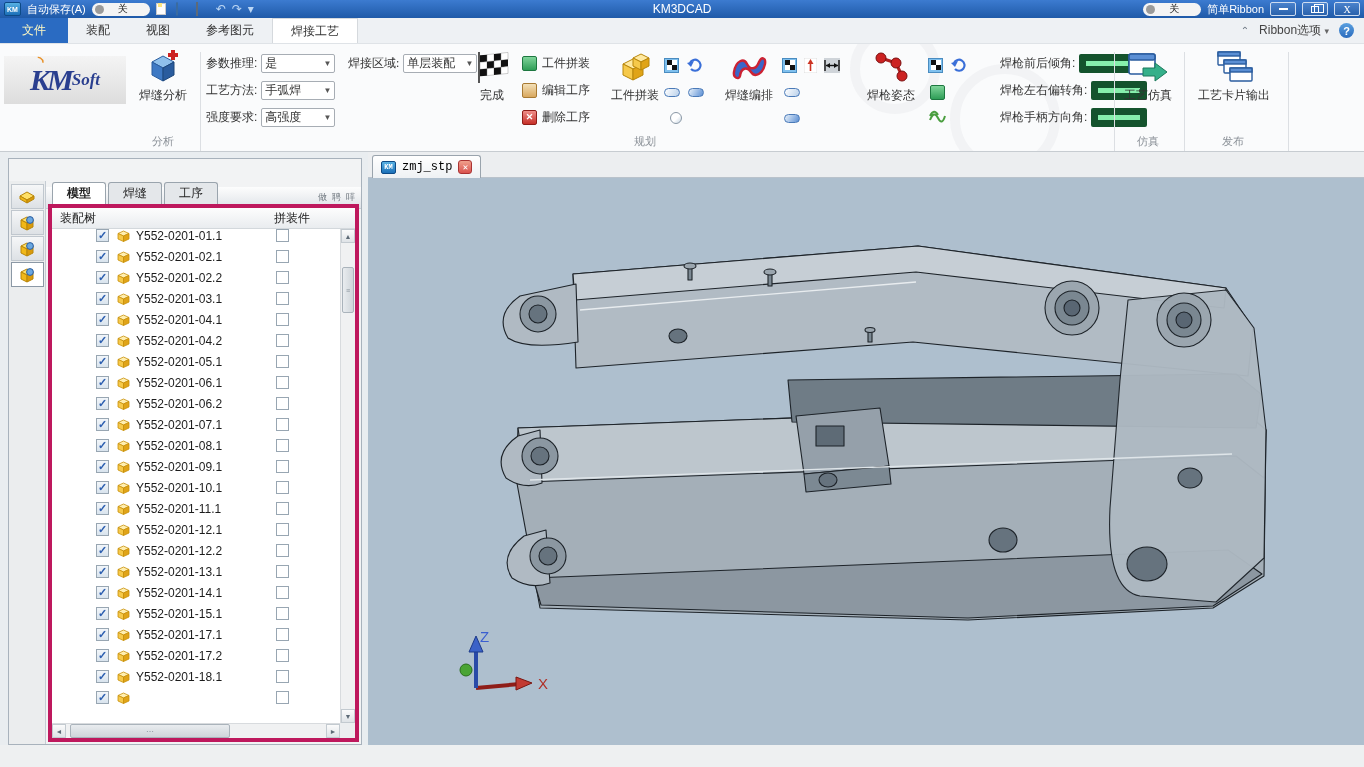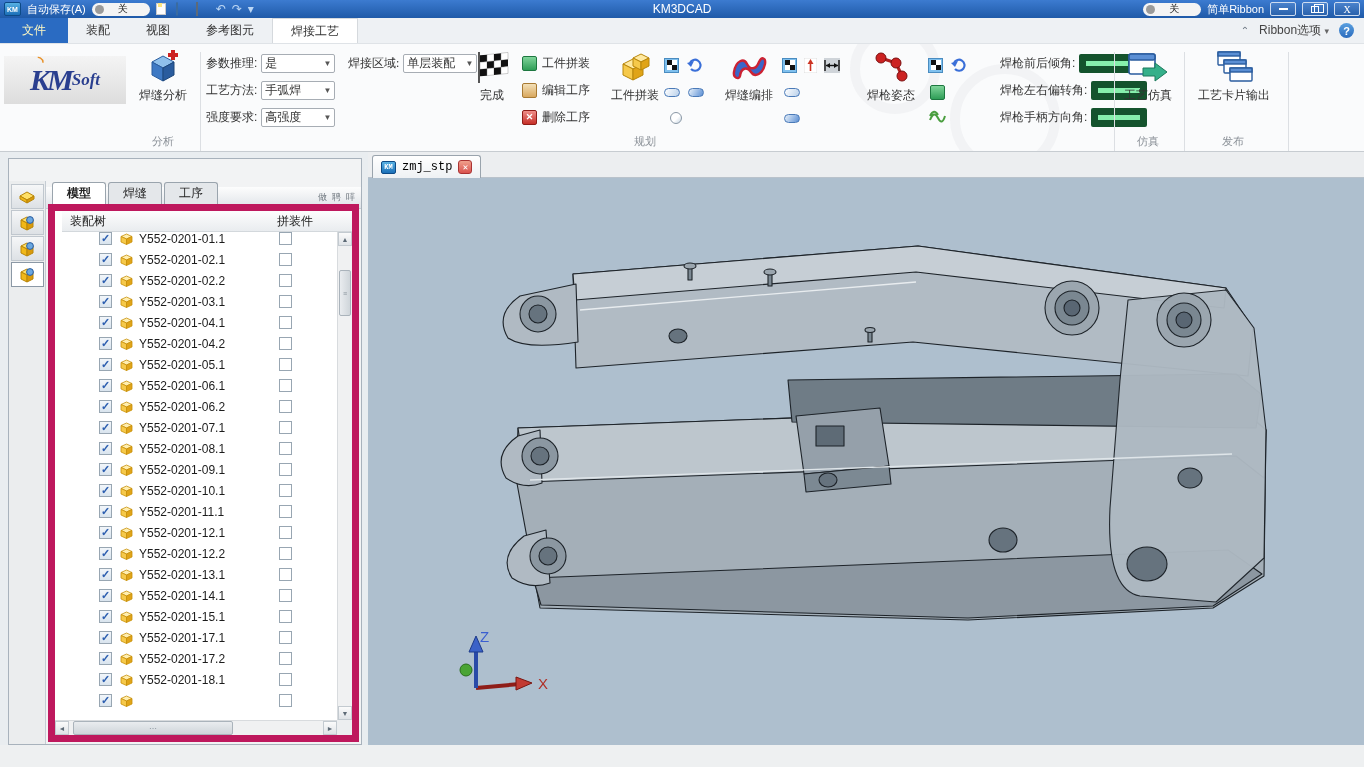--- a/index.html
+++ b/index.html
@@ -93,21 +93,21 @@
   #nav-body { position:absolute; left:0; top:22px; right:0; bottom:0; display:flex; }
   #nav-strip { width:37px; background:#ebedee; border-right:1px solid #c5ccd3; padding-top:2px; }
   .strip-btn { width:33px; height:25px; margin:1px auto; border:1px solid #c0c7ce; background:linear-gradient(#f6f7f8,#dde1e5);
     display:flex; align-items:center; justify-content:center; }
   .strip-btn.selected { background:#fff; border-color:#8b98a5; }
   #nav-content { flex:1; position:relative; }
   #nav-tabs { height:21px; display:flex; align-items:flex-end; padding-left:6px; gap:2px; margin-top:2px; }
   .ntab { padding:2px 14px; border:1px solid #9aa4ad; border-bottom:none; background:#e4e7ea;
     border-radius:3px 3px 0 0; font-size:12px; }
   .ntab.selected { background:#fff; position:relative; z-index:2; font-weight:bold; }
-  #tree-frame { position:absolute; left:2px; right:2px; top:23px; bottom:2px; border:7px solid #be185d; background:#fff;padding-left:7px; }
+  #tree-frame { position:absolute; left:2px; right:2px; top:23px; bottom:2px; border:4px solid #be185d; background:#fff; }
   #tree-colhead { height:21px; background:linear-gradient(#fdfdfd,#e9ecef); border-bottom:1px solid #d3d8dc;
     display:flex; align-items:center; padding:0 8px; }
   #tree-colhead .col2 { position:absolute; left:222px; }
   #tree-rows { position:absolute; left:0; right:15px; top:21px; bottom:15px; overflow:hidden; }
   .trow { height:21px; display:flex; align-items:flex-start; padding-left:44px; position:relative; }
   .cb { width:13px; height:13px; border:1px solid #98a6b2; background:#fff; display:inline-flex;
     align-items:center; justify-content:center; flex:0 0 auto; }
   .cb.checked { background:linear-gradient(#f2f6fa,#d9e4ee); }
   .cb.checked::after { content:"✓"; color:#2d5fb0; font-size:11px; font-weight:bold; line-height:1; }
   .trow .cube-ic { margin:0 5px 0 7px; }

